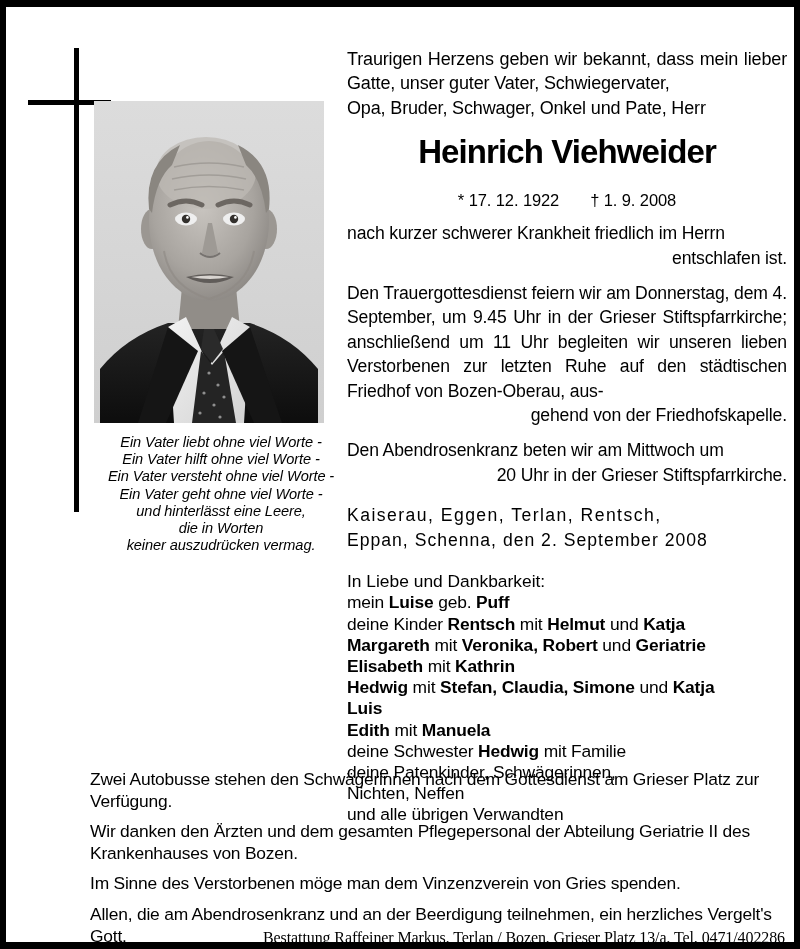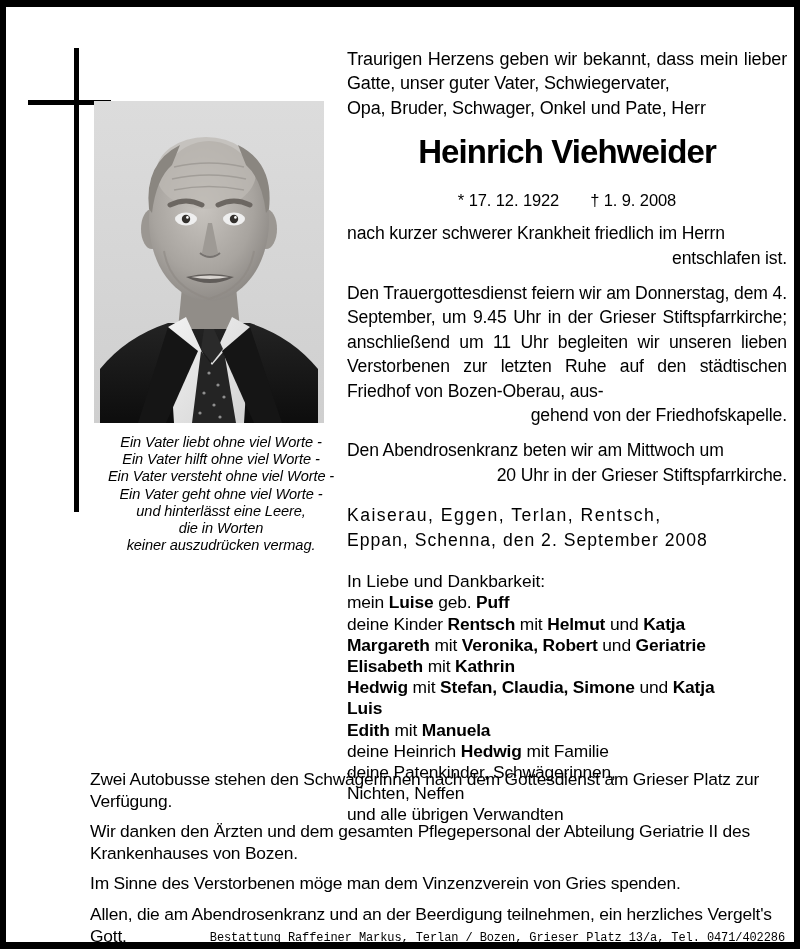--- a/index.html
+++ b/index.html
@@ -150,23 +150,23 @@
     line-height: 21.6px;
     letter-spacing: -0.2px;
   }
   .bottom p { margin: 0 0 9px 0; }
   .bottom p:last-child { margin-bottom: 12px; }
 
   .footer {
     position: absolute;
     right: 9px;
     top: 925px;
-    font-family: Liberation Mono, monospace;
+    font-family: Liberation Serif, serif;
     font-stretch: condensed;
-    font-size: 12px;
+    font-size: 16px;
     line-height: 12px;
     letter-spacing: -0.1px;
     text-align: right;
   }
 </style>
 </head>
 <body>
 
 <div id="notice">
   <div class="inner">
@@ -301,21 +301,21 @@
       <div class="thanks">In Liebe und Dankbarkeit:</div>
 
       <div class="family">
           <div><span>mein </span><b>Luise</b><span> geb. </span><b>Puff</b></div>
           <div><span>deine Kinder </span><b>Rentsch</b><span> mit </span><b>Helmut</b><span> und </span><b>Katja</b></div>
           <div><b>Margareth</b><span> mit </span><b>Veronika, Robert</b><span> und </span><b>Geriatrie</b></div>
           <div><b>Elisabeth</b><span> mit </span><b>Kathrin</b></div>
           <div><b>Hedwig</b><span> mit </span><b>Stefan, Claudia, Simone</b><span> und </span><b>Katja</b></div>
           <div><b>Luis</b></div>
           <div><b>Edith</b><span> mit </span><b>Manuela</b></div>
-          <div><span>deine Heinrich </span><b>Hedwig</b><span> mit Familie</span></div>
+          <div><span>deine Schwester </span><b>Hedwig</b><span> mit Familie</span></div>
           <div><span>deine Patenkinder, Schwägerinnen,</span></div>
           <div><span>Nichten, Neffen</span></div>
           <div><span>und alle übrigen Verwandten</span></div>
         </div>
     </div>
 
     <div class="bottom">
         <p>Zwei Autobusse stehen den Schwägerinnen nach dem Gottesdienst am Grieser Platz zur Verfügung.</p>
         <p>Wir danken den Ärzten und dem gesamten Pflegepersonal der Abteilung Geriatrie II des Krankenhauses von Bozen.</p>
         <p>Im Sinne des Verstorbenen möge man dem Vinzenzverein von Gries spenden.</p>

